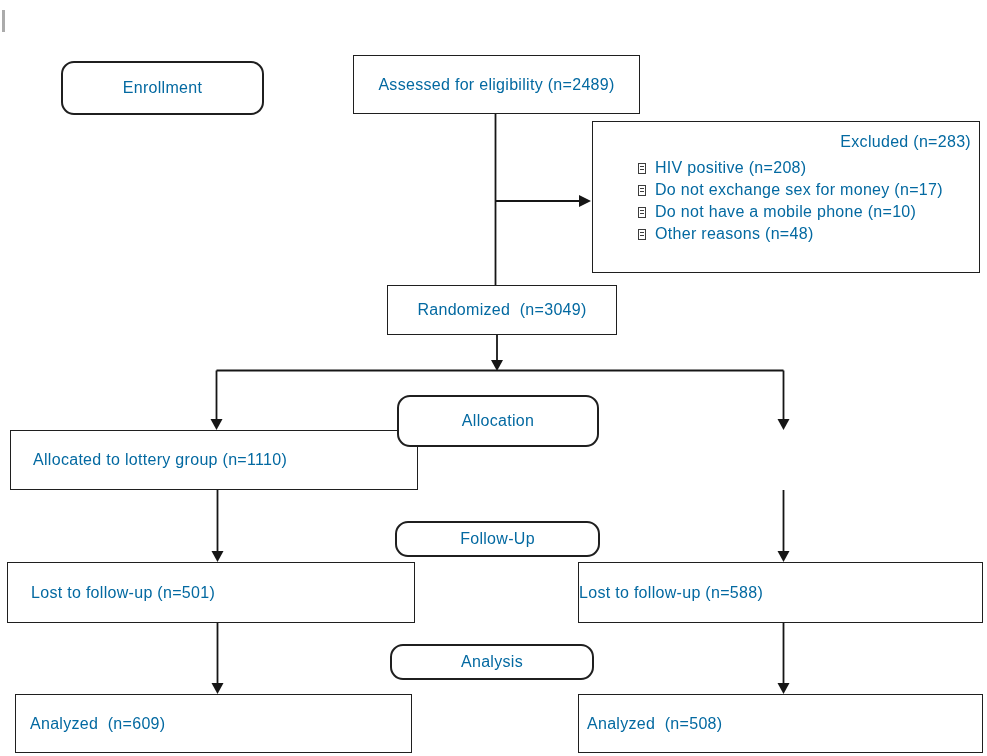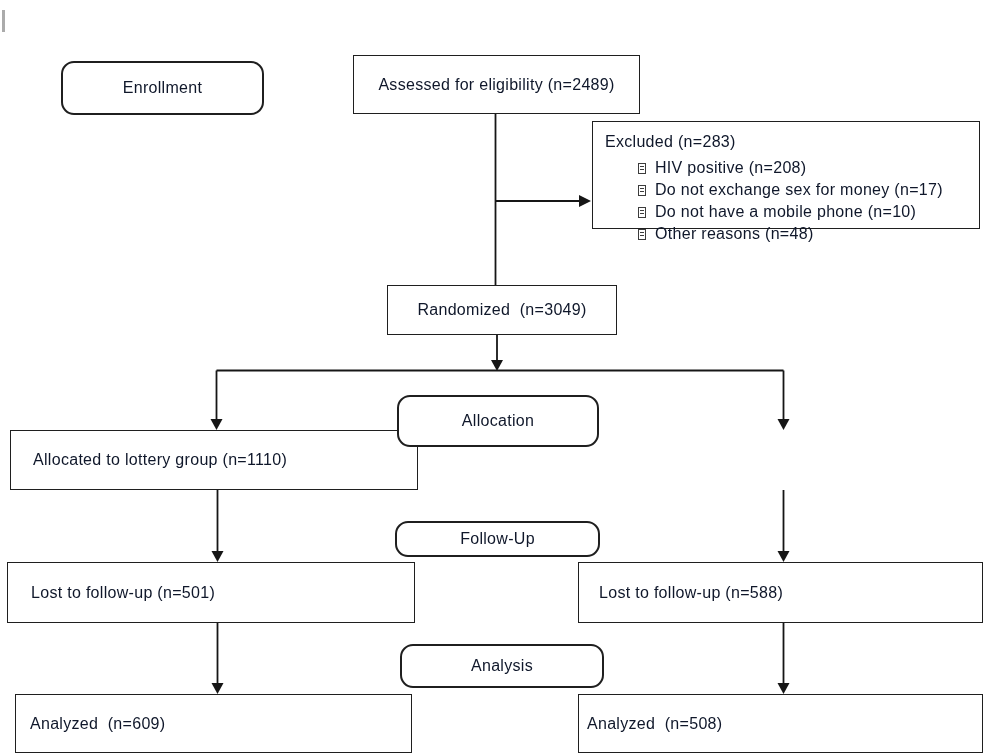--- a/index.html
+++ b/index.html
@@ -1,18 +1,18 @@
 <!DOCTYPE html>
 <html><head>
 <meta charset="utf-8">
 <style>
   html,body{margin:0;padding:0;background:#fff;}
   #stage{
     position:relative;width:987px;height:756px;background:#ffffff;overflow:hidden;
-    font-family:"Liberation Sans","DejaVu Sans",sans-serif;color:#0f172a;
+    font-family:"Liberation Sans","DejaVu Sans",sans-serif;color:#0369a1;
   }
   #connectors{position:absolute;left:0;top:0;width:987px;height:756px;z-index:1;}
   .box{
     position:absolute;background:#ffffff;border:1.7px solid #1f1f1f;box-sizing:border-box;
     font-size:16px;letter-spacing:0.3px;z-index:2;
   }
   .center{display:flex;align-items:center;justify-content:center;text-align:center;}
   .leftpad{display:flex;align-items:center;}
   .rounded{border-radius:13px;border-width:2px;z-index:3;}
   .label-text{white-space:pre;}
@@ -68,29 +68,29 @@
   </div>
 
   <div class="box rounded center" style="left:397px;top:395px;width:202px;height:52px;">
     <span class="label-text">Allocation</span>
   </div>
 
   <div class="box rounded center" style="left:395px;top:521px;width:205px;height:36px;">
     <span class="label-text">Follow-Up</span>
   </div>
 
-  <div class="box rounded center" style="left:400px;top:644px;width:204px;height:44px;">
+  <div class="box rounded center" style="left:390px;top:644px;width:204px;height:36px;">
     <span class="label-text">Analysis</span>
   </div>
 
   <div class="box center" style="left:353px;top:55px;width:287px;height:59px;">
     <span class="label-text">Assessed for eligibility (n=2489)</span>
   </div>
 
-  <div class="box excl" style="left:592px;top:121px;width:388px;height:108px;">
+  <div class="box excl" style="left:592px;top:121px;width:388px;height:152px;text-align:right;">
     <div class="excl-title">Excluded (n=283)</div>
     <div class="excl-item">
       <span class="glyph-bullet"></span>
       <span class="label-text">HIV positive (n=208)</span>
     </div>
     <div class="excl-item">
       <span class="glyph-bullet"></span>
       <span class="label-text">Do not exchange sex for money (n=17)</span>
     </div>
     <div class="excl-item">
@@ -109,21 +109,21 @@
 
   <div class="box leftpad" style="left:10px;top:430px;width:408px;height:60px;padding-left:22px;">
     <span class="label-text">Allocated to lottery group (n=1110)</span>
   </div>
 
 
   <div class="box leftpad" style="left:7px;top:562px;width:408px;height:61px;padding-left:23px;">
     <span class="label-text">Lost to follow-up (n=501)</span>
   </div>
 
-  <div class="box leftpad" style="left:578px;top:562px;width:405px;height:61px;padding-left:20px;text-align:right;">
+  <div class="box leftpad" style="left:578px;top:562px;width:405px;height:61px;text-align:right;">
     <span class="label-text">Lost to follow-up (n=588)</span>
   </div>
 
   <div class="box leftpad" style="left:15px;top:694px;width:397px;height:59px;padding-left:14px;text-align:center;">
     <span class="label-text">Analyzed  (n=609)</span>
   </div>
 
   <div class="box leftpad" style="left:578px;top:694px;width:405px;height:59px;padding-left:8px;">
     <span class="label-text">Analyzed  (n=508)</span>
   </div>

